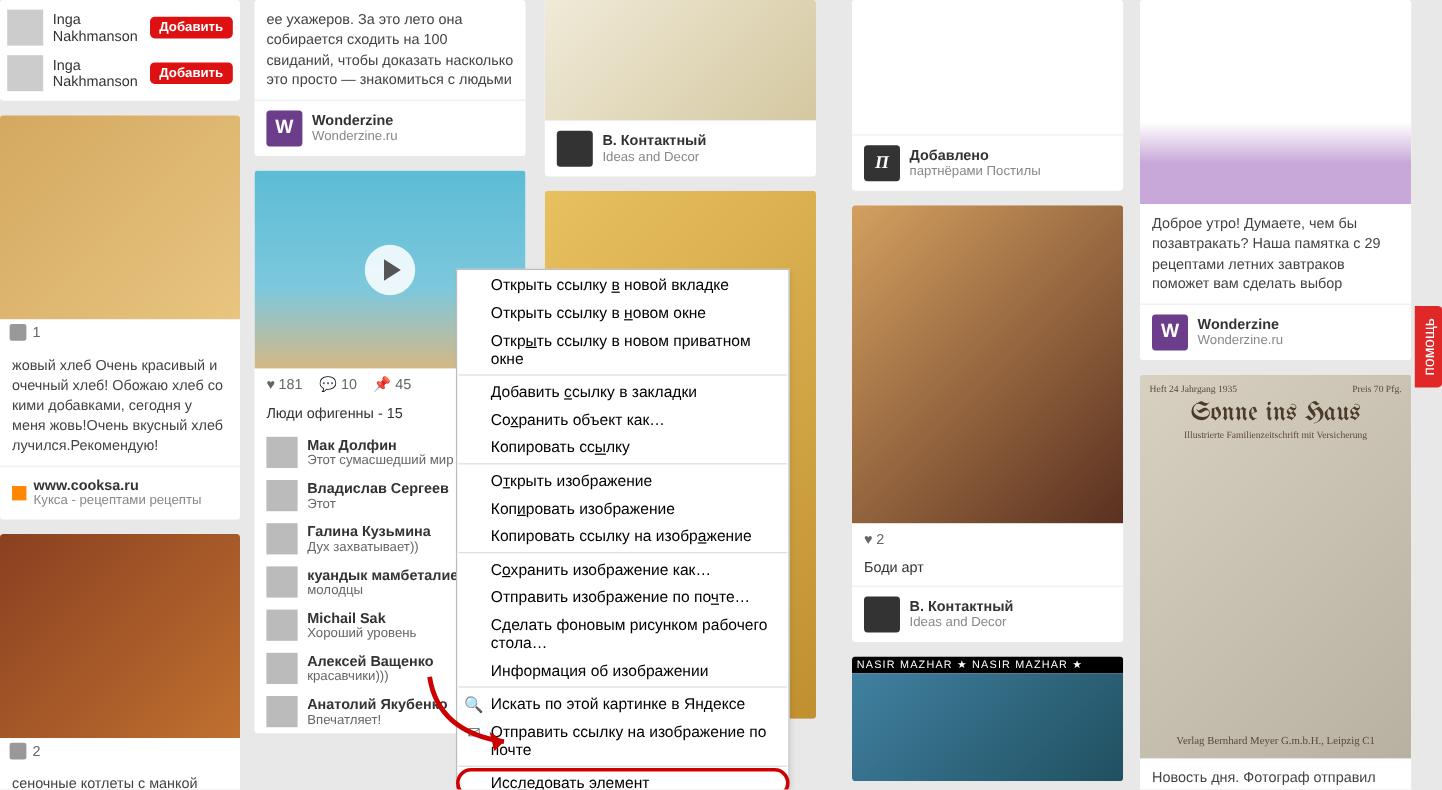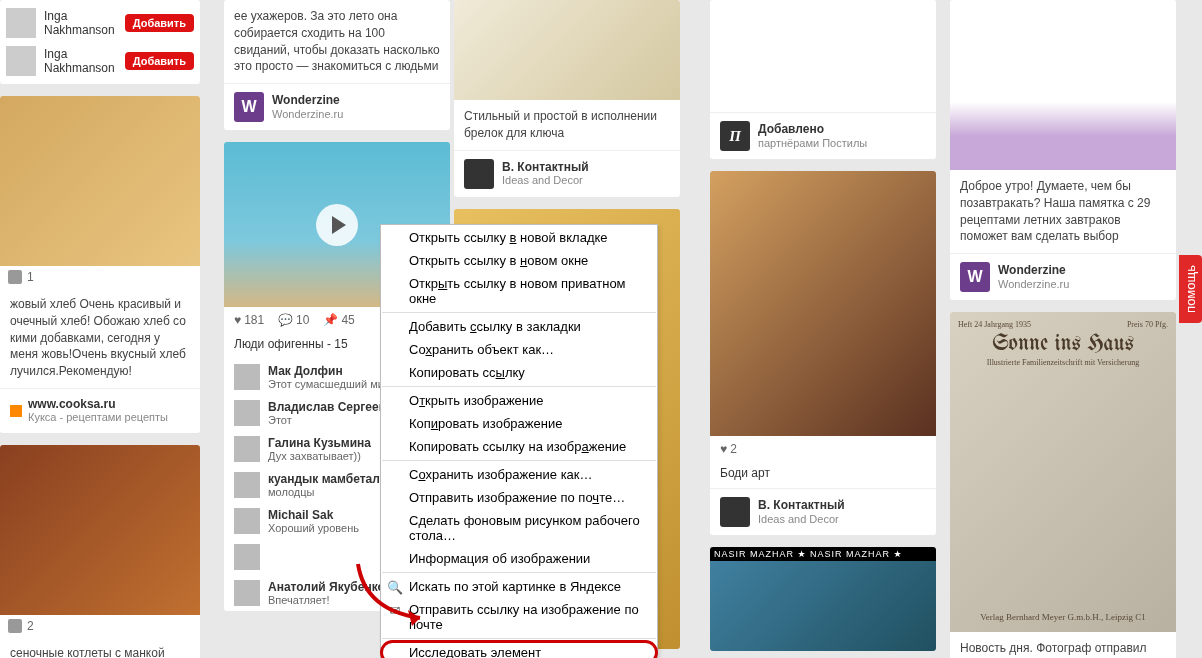--- a/index.html
+++ b/index.html
@@ -91,21 +91,21 @@
     <div class="stats" style="padding:4px 8px;">
           <span class="small-ico">
             <span class="small-icon"></span>
             <span>2</span>
           </span>
         </div>
     <div class="card-text">сеночные котлеты с манкой</div>
   </div>
 </div>
 
-<div class="col" style="left:224px; top:0; width:226px;">
+<div class="col" style="left:212px; top:0; width:226px;">
   <div class="card">
     <div class="card-text">ее ухажеров. За это лето она собирается сходить на 100 свиданий, чтобы доказать насколько это просто — знакомиться с людьми</div>
     <div class="card-footer">
       <div class="avatar avatar-w">W</div>
       <div>
         <div class="footname">Wonderzine</div>
         <div class="footsub">Wonderzine.ru</div>
       </div>
     </div>
   </div>
@@ -152,36 +152,39 @@
           </div>
           <div class="com-row">
             <div class="cava"></div>
             <div class="cbody">
               <div class="cname">Michail Sak</div>
               <div class="ctext">Хороший уровень</div>
             </div>
           </div>
           <div class="com-row">
             <div class="cava"></div>
+            <div class="cbody">
+              <div class="cname">Алексей Ващенко</div>
+              <div class="ctext">красавчики)))</div>
+            </div>
           </div>
           <div class="com-row">
             <div class="cava"></div>
             <div class="cbody">
               <div class="cname">Анатолий Якубенко</div>
               <div class="ctext">Впечатляет!</div>
             </div>
           </div>
         </div>
   </div>
 </div>
 
 <div class="col" style="left:454px; top:0; width:226px;">
   <div class="card">
     <div class="card-img keyimg" style="height:100px;"></div>
-    <div class="card-text">Стильный и простой в исполнении брелок для ключа</div>
     <div class="card-footer">
       <div class="avatar" style="background:#333;"></div>
       <div>
         <div class="footname">В. Контактный</div>
         <div class="footsub">Ideas and Decor</div>
       </div>
     </div>
   </div>
   <div class="card" style="height:440px;">
     <div class="card-img soupimg" style="height:440px;"></div>

